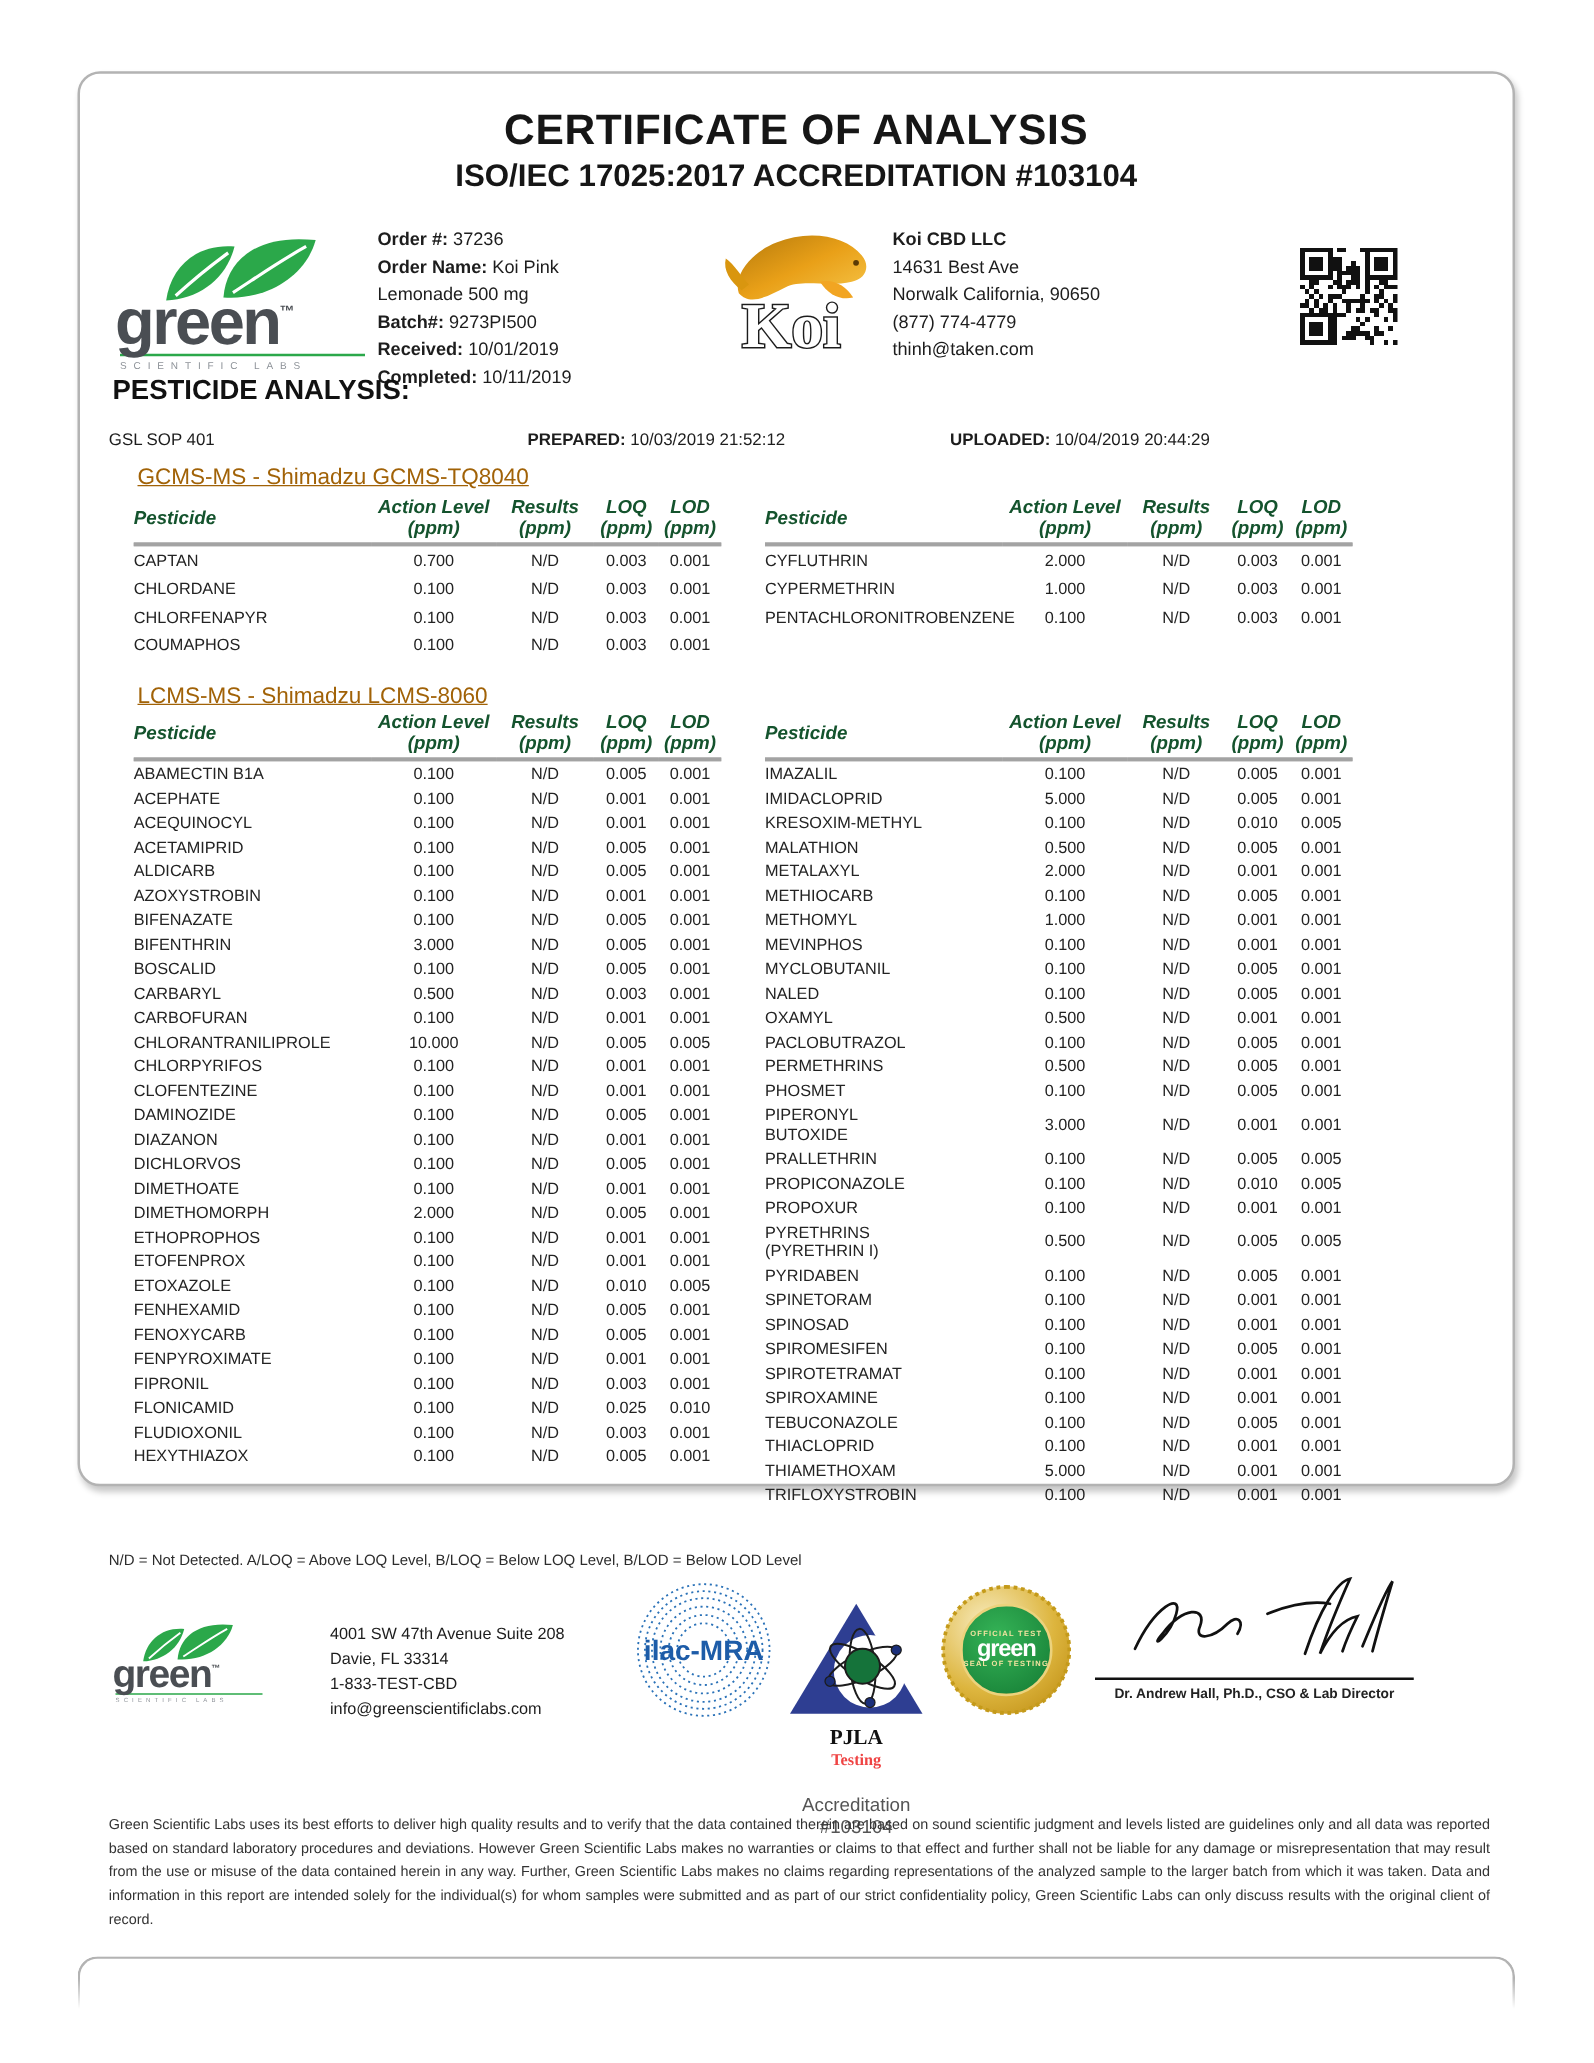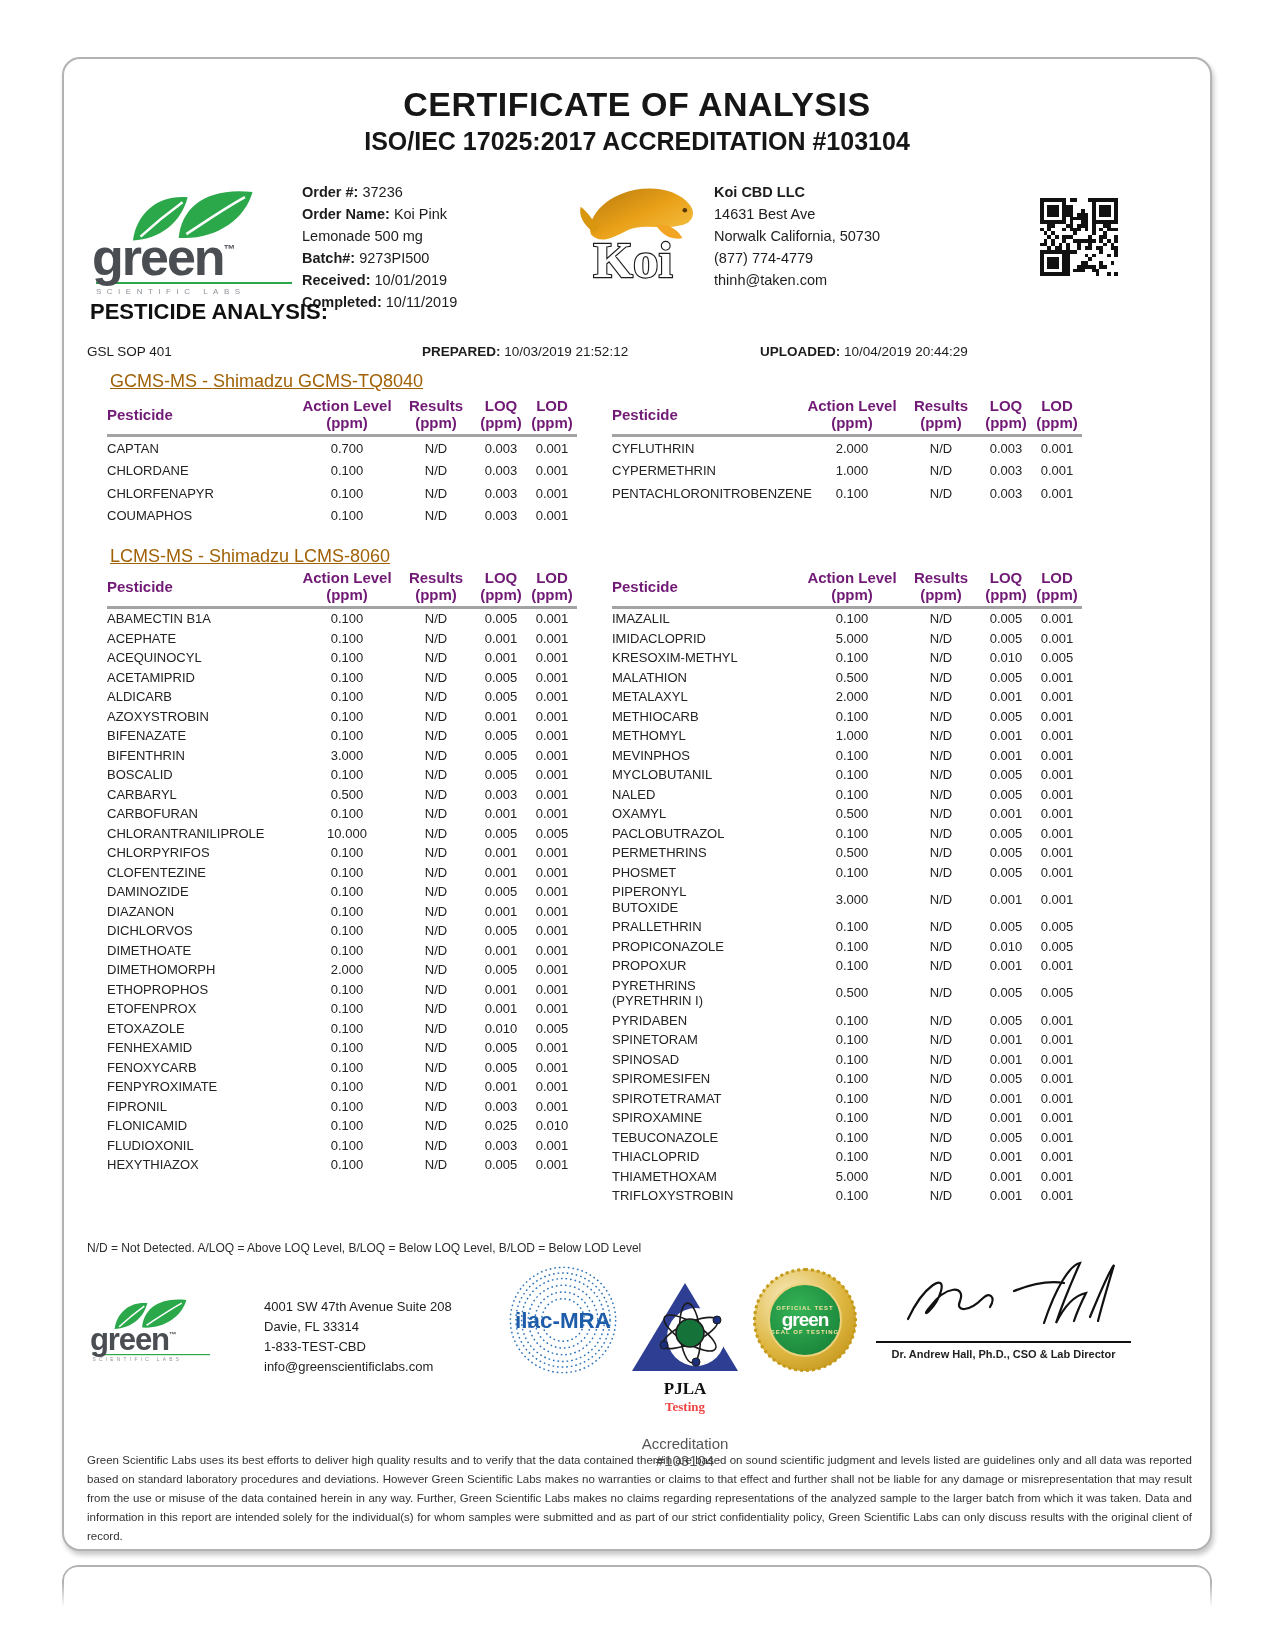--- a/index.html
+++ b/index.html
@@ -2,21 +2,21 @@
 <html><head>
 <meta charset="utf-8">
 <style>
   html,body{margin:0;padding:0;}
   body{
     width:1275px;height:1650px;position:relative;background:#ffffff;
     font-family:"Liberation Sans", sans-serif;color:#1d1d1d;overflow:hidden;
     -webkit-font-smoothing:antialiased;
   }
   .main-box{
-    position:absolute;left:62px;top:57px;width:1150px;height:1494px;
+    position:absolute;left:62px;top:57px;width:1150px;height:1132px;
     border:2px solid #b3b3b3;border-radius:18px;background:#fff;
     box-shadow:2px 4px 5px rgba(0,0,0,.22);box-sizing:border-box;
   }
   .bottom-box{
     position:absolute;left:62px;top:1565px;width:1150px;height:80px;
     border:2px solid #b3b3b3;border-bottom:none;border-radius:16px 16px 0 0;
     box-sizing:border-box;
     -webkit-mask-image:linear-gradient(#000 0,#000 18px,transparent 42px);
     mask-image:linear-gradient(#000 0,#000 18px,transparent 42px);
   }
@@ -35,21 +35,21 @@
   .info-lines{font-size:14.5px;line-height:22px;color:#1d1d1d;}
   .info-lines b{font-weight:bold;}
   .qr{width:78px;height:78px;background:#fff;}
 
   .section-title{font-size:22px;font-weight:bold;color:#111;}
   .sop-row{font-size:13.5px;color:#1d1d1d;}
   .instrument{font-size:18px;color:#a16207;text-decoration:underline;}
 
   table.ptable{border-collapse:collapse;table-layout:fixed;width:470px;}
   .ptable th{border-bottom:3px solid #a3a3a3;font-size:15px;font-weight:bold;
-    padding:0 0 3px;text-align:center;line-height:17px;vertical-align:bottom;color:#701a75;}
+    padding:0 0 3px;text-align:center;line-height:17px;vertical-align:bottom;color:#14532d;font-style:italic;}
   .ptable th:first-child{text-align:left;vertical-align:middle;}
   .ptable td{font-size:13px;padding:2px 0;line-height:15.5px;text-align:center;vertical-align:middle;color:#232323;}
   .ptable td:first-child{text-align:left;white-space:pre-line;}
   .ptable.gcms td{padding:3.5px 0;}
 
   .footnote{font-size:12px;color:#2c2c2c;}
 
   .addr{font-size:13px;line-height:20px;color:#1d1d1d;}
 
   .pjla-wrap{width:130px;text-align:center;}
@@ -114,21 +114,21 @@
       <path d="M18 46 C10 40, 5 32, 7 24 C13 28, 18 37, 23 42 Z" fill="#d9960f"></path>
       <path d="M72 40 C78 49, 86 53, 95 51 C90 43, 82 38, 72 40 Z" fill="#f2a522"></path>
       <circle cx="97" cy="27" r="2" fill="#5b3b05"></circle>
       <text x="18" y="85" font-family="Liberation Serif, serif" font-weight="bold" font-size="44" fill="#ffffff" stroke="#1c1c1c" stroke-width="2" style="paint-order:stroke fill">Koi</text>
     </svg>
   </div>
 
   <div class="abs info-lines" style="left:650px;top:122px;">
     <div style="font-weight:bold;">Koi CBD LLC</div>
     <div>14631 Best Ave</div>
-    <div>Norwalk California, 50730</div>
+    <div>Norwalk California, 90650</div>
     <div>(877) 774-4779</div>
     <div>thinh@taken.com</div>
   </div>
 
   <div class="abs qr" style="left:976px;top:139px;"><svg viewBox="0 0 21 21" width="100%" height="100%" shape-rendering="crispEdges" fill="#111">
         <rect x="8" y="0" width="1" height="1"></rect>
         <rect x="9" y="0" width="1" height="1"></rect>
         <rect x="13" y="0" width="1" height="1"></rect>
         <rect x="7" y="2" width="1" height="1"></rect>
         <rect x="8" y="2" width="1" height="1"></rect>

